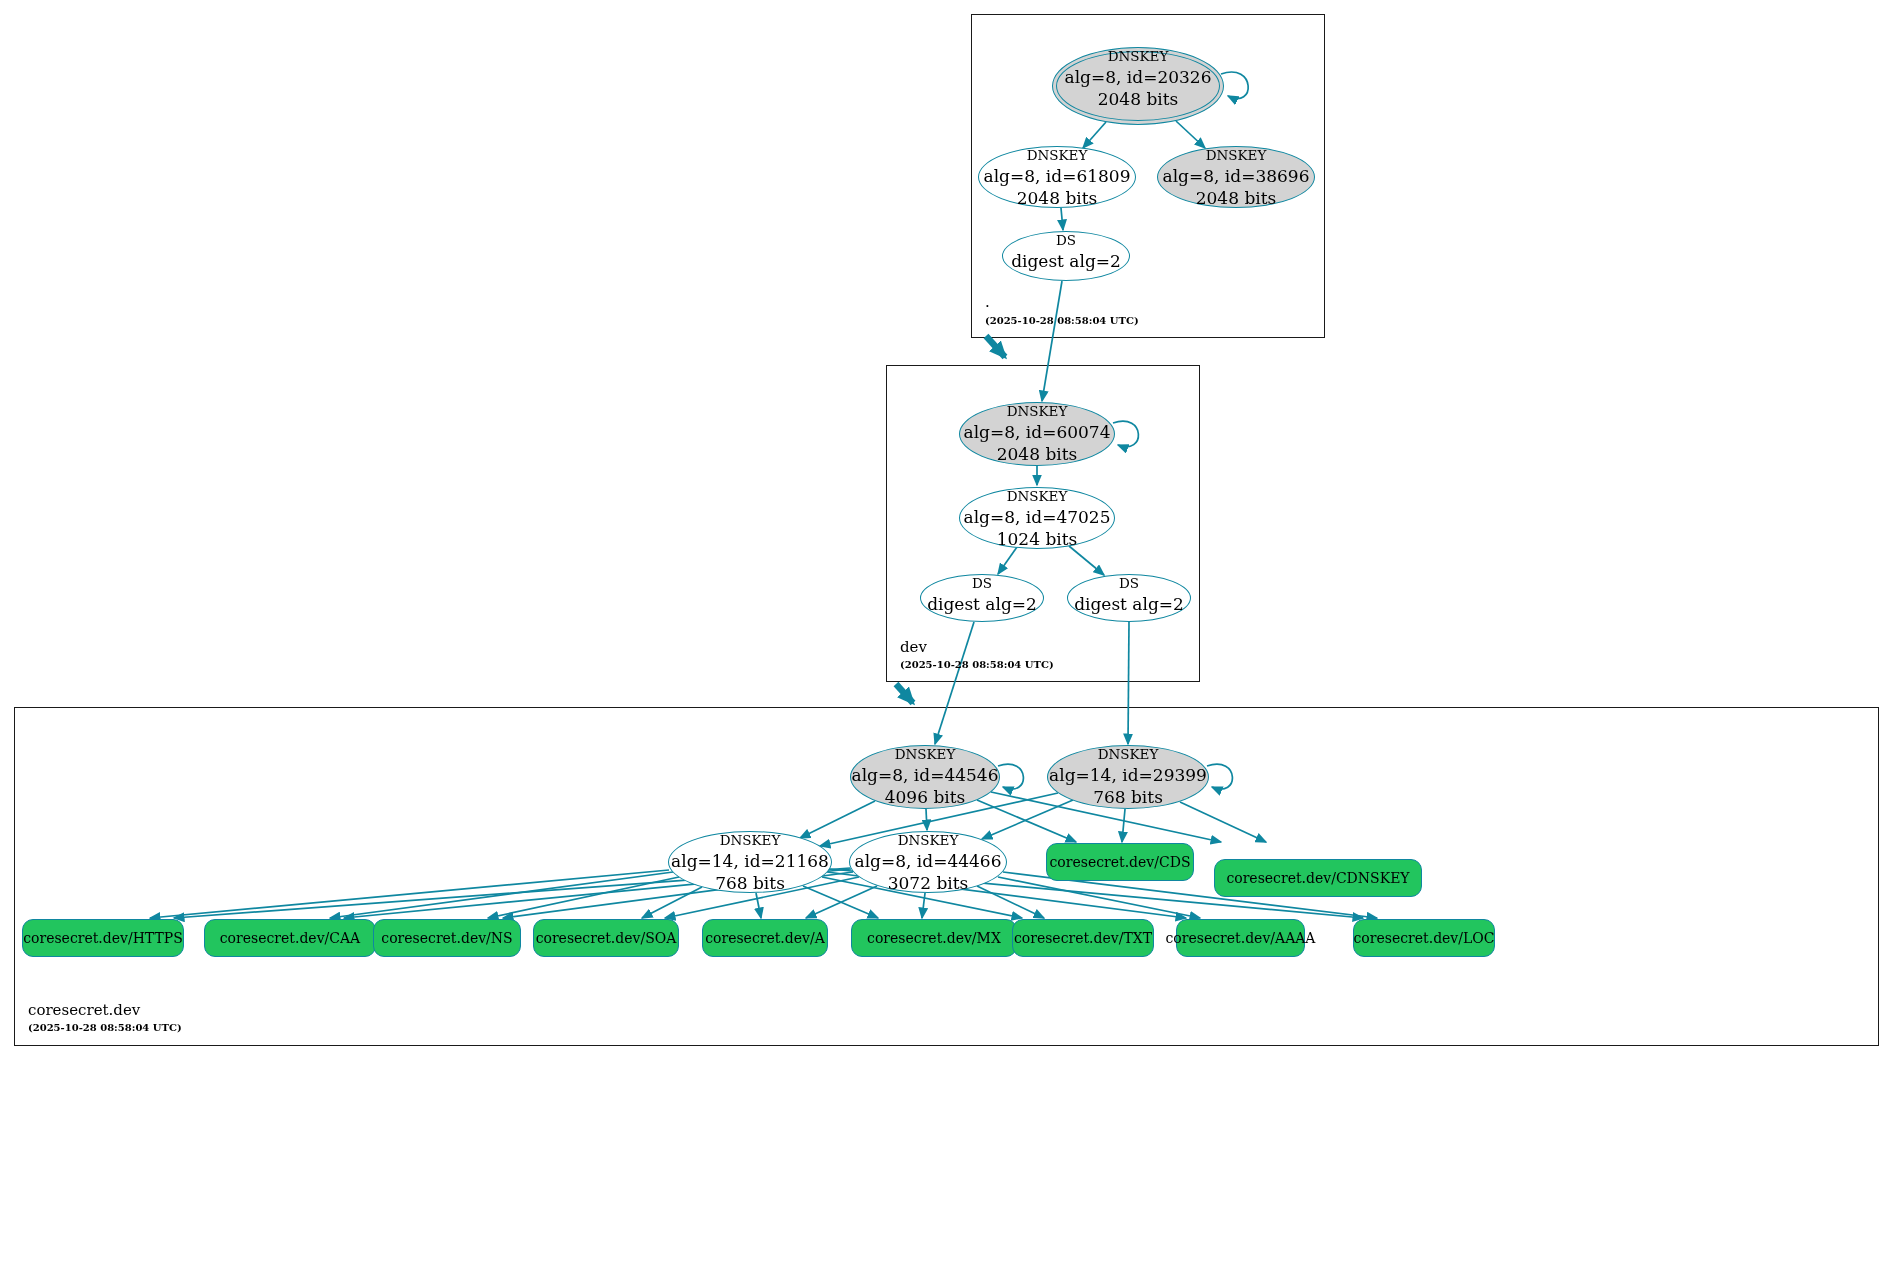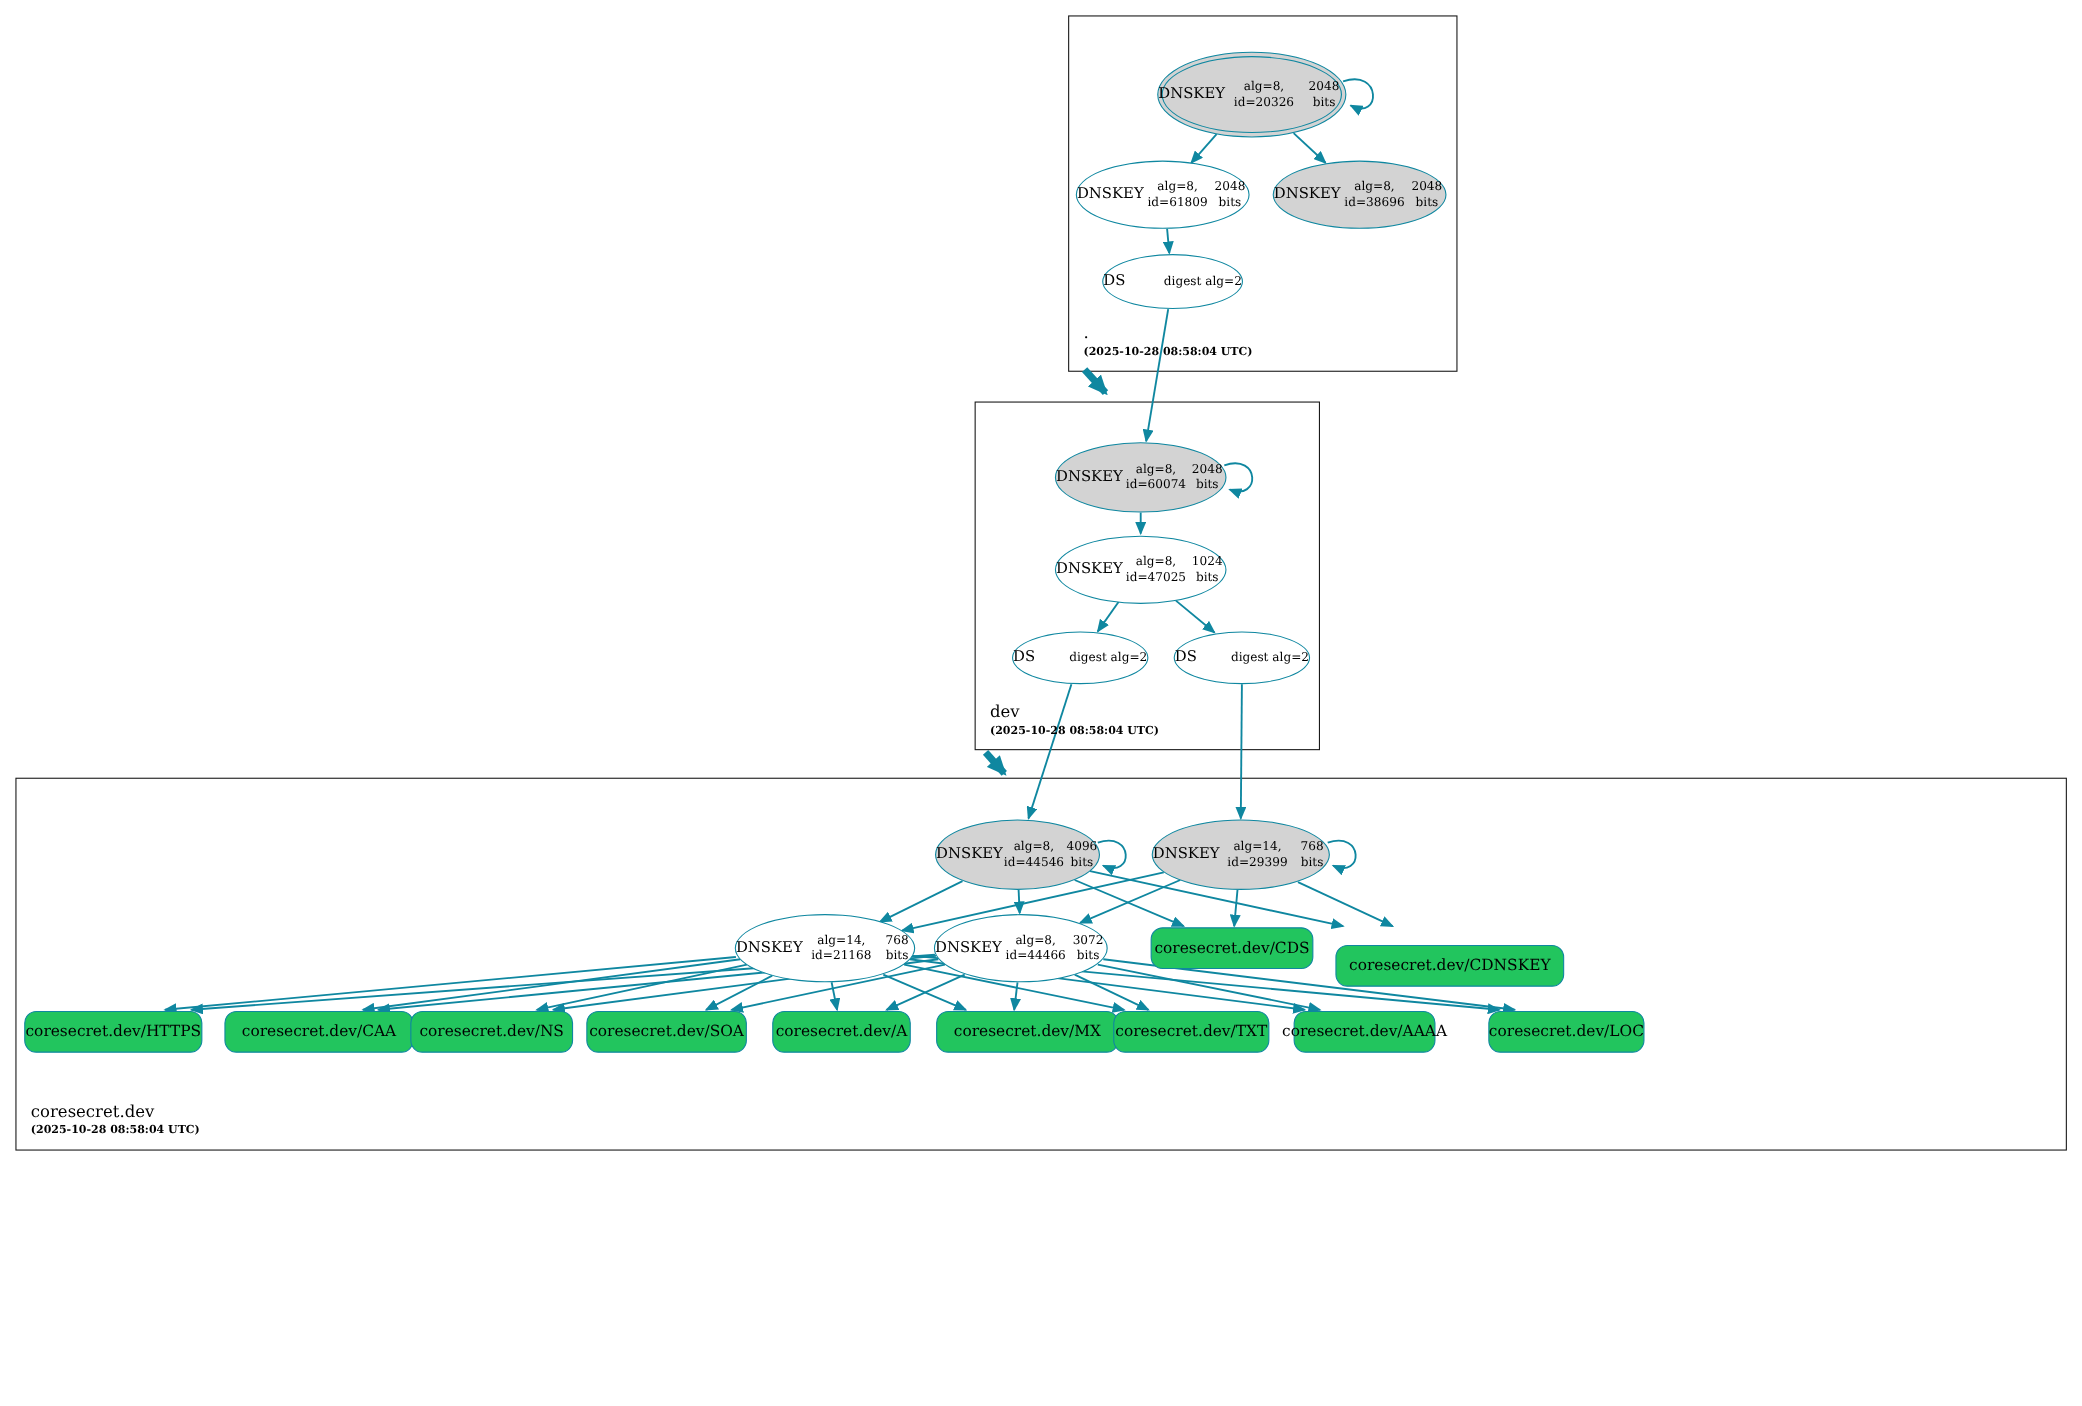--- a/index.html
+++ b/index.html
@@ -9,27 +9,27 @@
 
   .zone { position:absolute; border:1px solid #1a1a1a; background:#fff; z-index:0; }
   .zonelabel { position:absolute; z-index:3; font-size:15px; }
   .zonets { position:absolute; z-index:3; font-size:10px;font-weight:bold; }
 
   svg.edges { position:absolute; left:0; top:0; z-index:1; pointer-events:none; }
   .edge { fill:none; stroke:var(--teal); stroke-width:1.7; marker-end:url(#arr); }
   .edge-thick { fill:none; stroke:var(--teal); stroke-width:6.5; marker-end:url(#arrBig); }
 
   .node { position:absolute; z-index:2; border:1.8px solid var(--teal); border-radius:50%;
-          background:#fff; display:flex; flex-direction:row; align-items:center;
-          justify-content:space-between; text-align:center; line-height:1.3; }
+          background:#fff; display:flex; flex-direction:column; align-items:center;
+          justify-content:flex-start; text-align:center; line-height:1.3; }
   .node.gray { background:var(--gray); }
   .node.double::before { content:""; position:absolute; inset:3px; border:1.8px solid var(--teal);
           border-radius:50%; pointer-events:none; }
   .ntitle { font-size:13.5px; position:relative; }
-  .ndetail { font-size:11px; position:relative; }
+  .ndetail { font-size:17px; position:relative; }
 
   .rrset { position:absolute; z-index:2; border:1.7px solid var(--teal); border-radius:11px;
            background:#22c55e; display:flex; align-items:center; justify-content:center;
            font-size:14px; white-space:nowrap; }
 </style>
 </head>
 <body>
 
 <div class="canvas">
 

